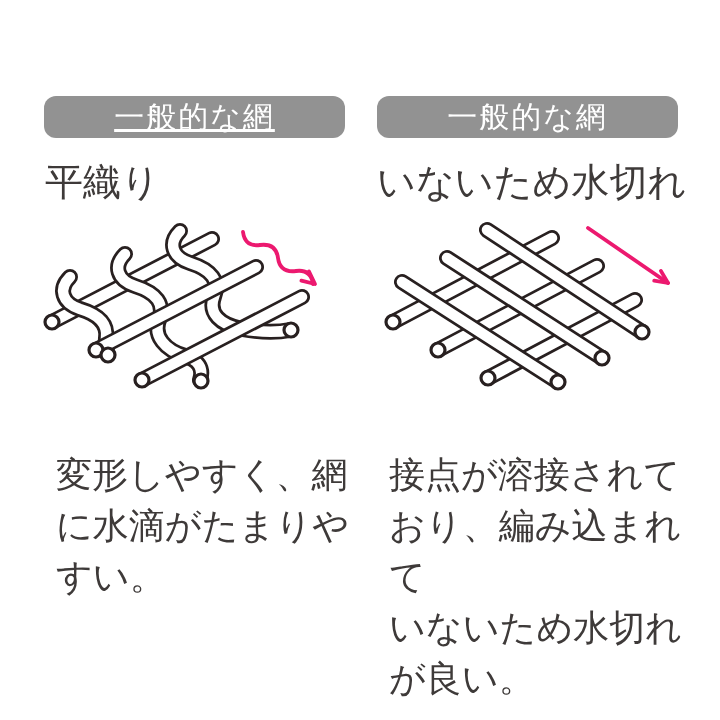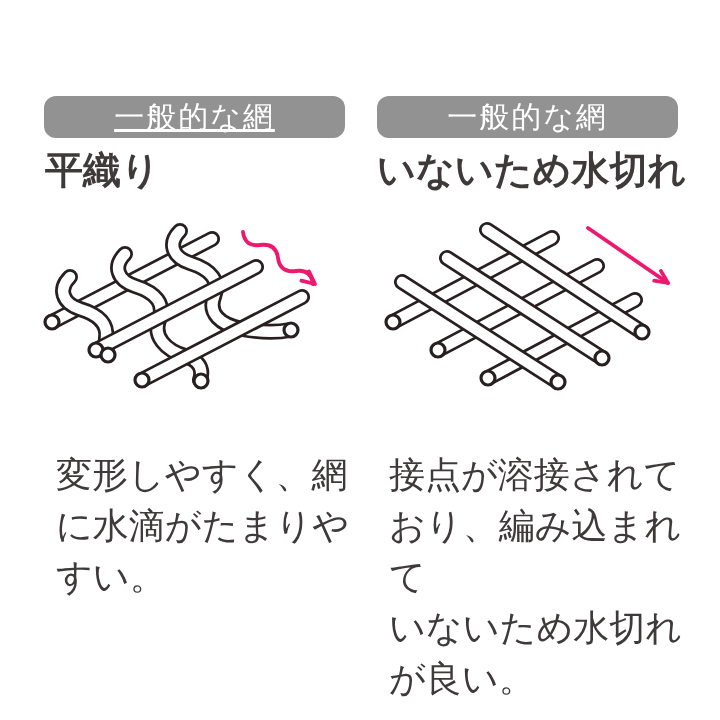--- a/index.html
+++ b/index.html
@@ -19,22 +19,22 @@
   .badge{
     position:absolute;top:96px;width:301px;height:42px;
     background:var(--band_bg);border-radius:12px;
     color:var(--band_text);font-size:30px;letter-spacing:2px;
     display:flex;align-items:center;justify-content:center;
     font-weight:500;
   }
   .badge.left{left:44px;text-decoration:underline;}
   .badge.right{left:377px;}
   .subtitle{
-    position:absolute;top:148px;margin:0;font-size:38px;line-height:44px;
-    font-weight:700;color:var(--text);letter-spacing:0px;white-space:nowrap;
+    position:absolute;top:160px;margin:0;font-size:38px;line-height:44px;
+    font-weight:400;color:var(--text);letter-spacing:0px;white-space:nowrap;
   }
   .subtitle.left{left:45px;}
   .subtitle.right{left:377px;}
   .art{position:absolute;}
   .art.left{left:40px;top:222px;width:300px;height:190px;}
   .art.right{left:370px;top:218px;width:320px;height:194px;}
   .desc{
     position:absolute;top:437px;margin:12px;width:305px;
     font-size:36px;line-height:51px;color:var(--text);
     white-space:pre-line;letter-spacing:0px;

